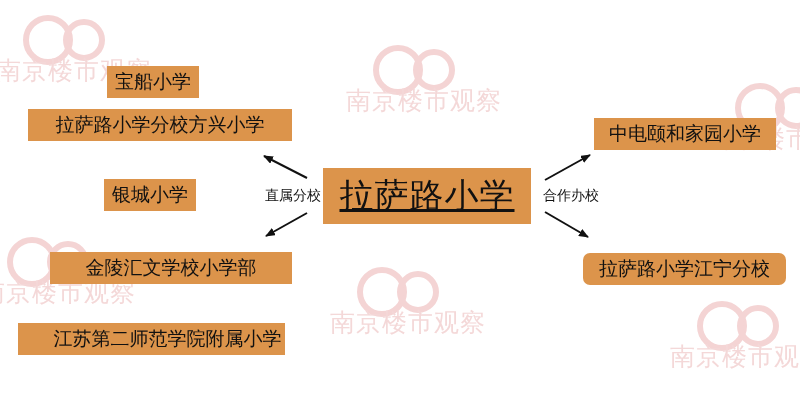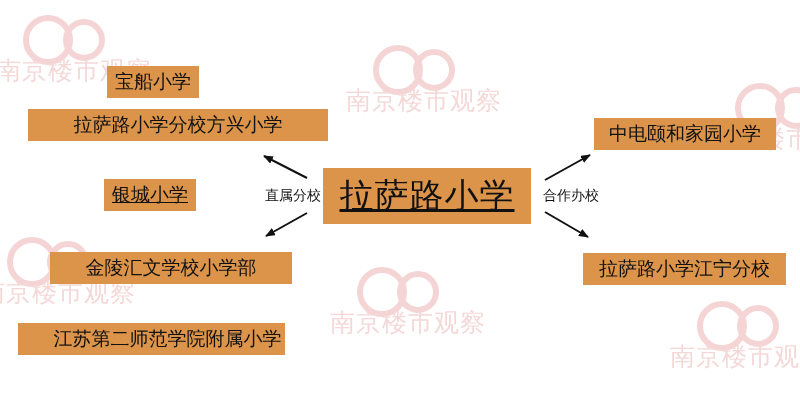--- a/index.html
+++ b/index.html
@@ -78,31 +78,31 @@
   <span>拉萨路小学</span>
 </div>
 
 <div class="label" style="left:257px;top:187px;margin-left:8px;">直属分校</div>
 
 <div class="label" style="left:543px;top:187px;">合作办校</div>
 
 <div class="node leaf" style="left:107px;top:38px;margin-top:28px;">
   <span>宝船小学</span>
 </div>
-<div class="node leaf" style="left:28px;top:109px;width:300px;">
+<div class="node leaf" style="left:28px;top:109px;width:264px;">
   <span>拉萨路小学分校方兴小学</span>
 </div>
-<div class="node leaf" style="left:104px;top:179px;text-decoration:underline;">
+<div class="node leaf" style="left:104px;top:179px;">
   <span>银城小学</span>
 </div>
 <div class="node leaf" style="left:50px;top:252px;width:242px;">
   <span>金陵汇文学校小学部</span>
 </div>
 <div class="node leaf" style="left:18px;top:323px;width:267px;padding-left:40px;">
   <span>江苏第二师范学院附属小学</span>
 </div>
 
 <div class="node leaf" style="left:594px;top:118px;width:182px;text-align:right;">
   <span>中电颐和家园小学</span>
 </div>
-<div class="node leaf" style="left:583px;top:253px;width:203px;">
+<div class="node leaf" style="left:583px;top:253px;width:203px;border-radius:7px;">
   <span>拉萨路小学江宁分校</span>
 </div>
 
 </body></html>

